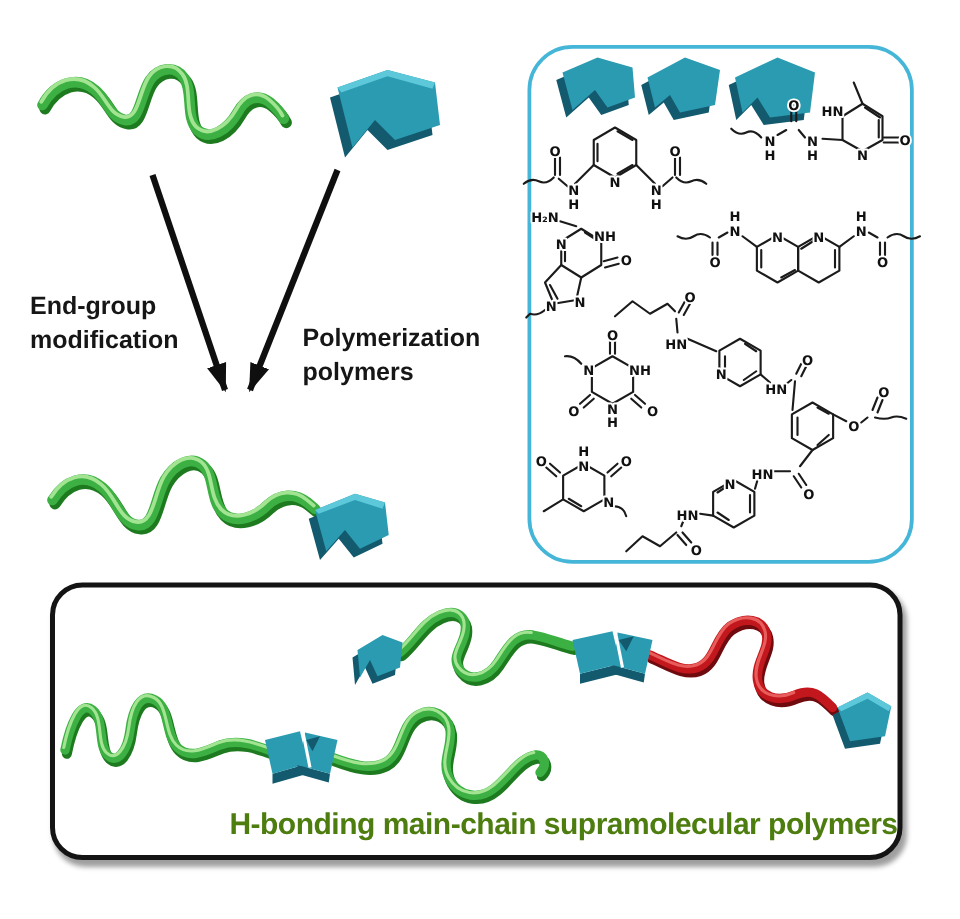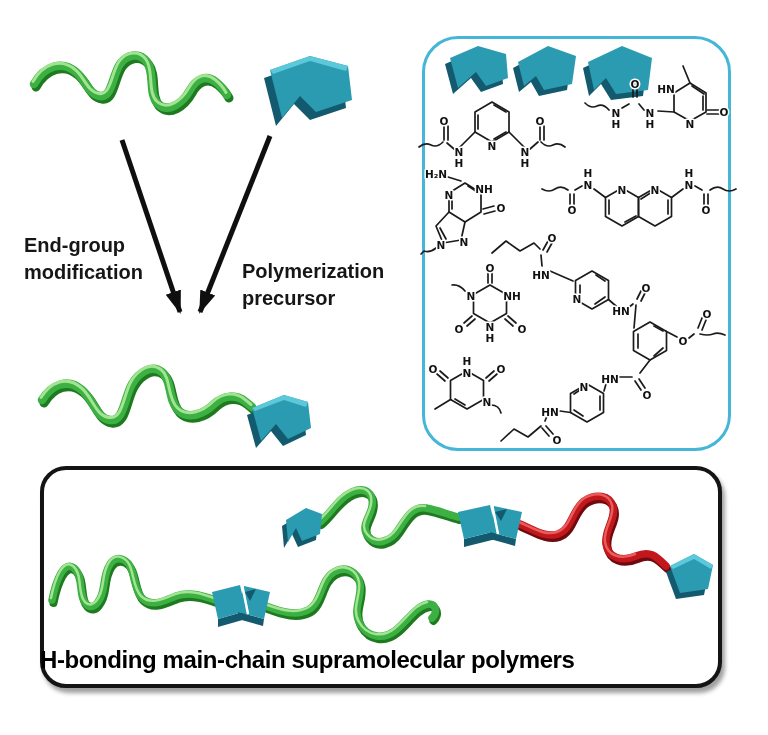--- a/index.html
+++ b/index.html
@@ -6,22 +6,22 @@
   .stage { position:relative; width:768px; height:735px; background:#ffffff; overflow:hidden;
            font-family:"Liberation Sans", sans-serif; }
   .panel-hbond { position:absolute; left:422px; top:36px; width:303px; height:409px;
     border:3.5px solid var(--panel-border,#45b6d8); border-radius:36px; background:#fff; }
   .panel-poly { position:absolute; left:40px; top:466px; width:674px; height:214px;
     border:4px solid var(--box-border,#141414); border-radius:26px; background:#fff;
     box-shadow:3px 5px 4px rgba(0,0,0,.38); }
   svg.art { position:absolute; left:0; top:0; width:768px; height:735px; pointer-events:none; }
   .proc-label { position:absolute; font-weight:bold; font-size:20px; line-height:27px; color:#161616; }
   .proc-label span { display:block; }
-  .caption { position:absolute; left:40px; top:646px; width:678px; text-align:left;
-    font-weight:bold; font-size:24px; letter-spacing:-0.4px; color:#000000; }
+  .caption { position:absolute; left:40px; top:646px; width:678px; text-align:right;
+    font-weight:bold; font-size:24px; letter-spacing:-0.4px; color:#4d7c0f; }
   .atom { font-family:"DejaVu Sans", sans-serif; font-weight:bold; font-size:10.5px; fill:#111;
     text-anchor:middle; dominant-baseline:middle; paint-order:stroke; stroke:#fff;
     stroke-width:3px; stroke-linejoin:round; }
   .bond { fill:none; stroke:#1b1b1b; stroke-width:1.7; stroke-linecap:round; stroke-linejoin:round; }
   .tube { fill:none; stroke-linecap:round; }
   .s-green { stroke:var(--green,#3cb043); } .s-green-dark { stroke:var(--green-dark,#1e7a1f); }
   .s-green-light { stroke:var(--green-light,#adea9b); }
   .s-red { stroke:var(--red,#c2171d); } .s-red-dark { stroke:var(--red-dark,#6f0b0f); }
   .s-red-light { stroke:var(--red-light,#ef6a66); }
   .f-teal { fill:var(--teal,#2a9bb1); } .f-teal-dark { fill:var(--teal-dark,#135a6e); }
@@ -267,18 +267,18 @@
       <polygon class="f-teal-dark" points="495,512 507,509 501,521"></polygon>
     </g>
   </svg>
 
   <div class="proc-label" style="left:24px; top:232px;">
     <span>End-group</span>
     <span>modification</span>
   </div>
   <div class="proc-label" style="left:242px; top:226px;margin-top:32px;">
     <span>Polymerization</span>
-    <span>precursor</span>
+    <span>polymers</span>
   </div>
 
   <div class="caption">H-bonding main-chain supramolecular polymers</div>
 
 </div>
 
 </body></html>

